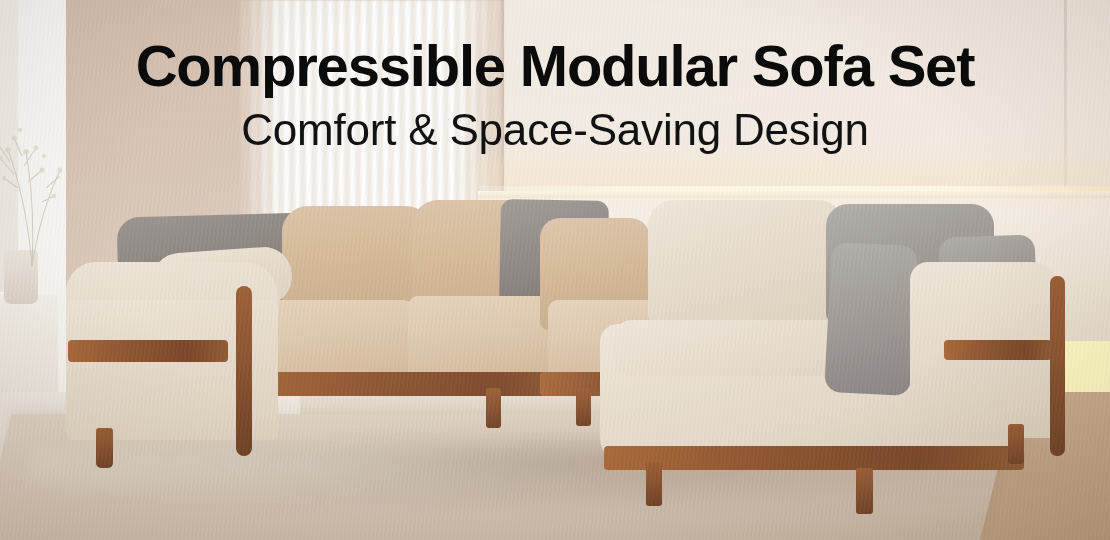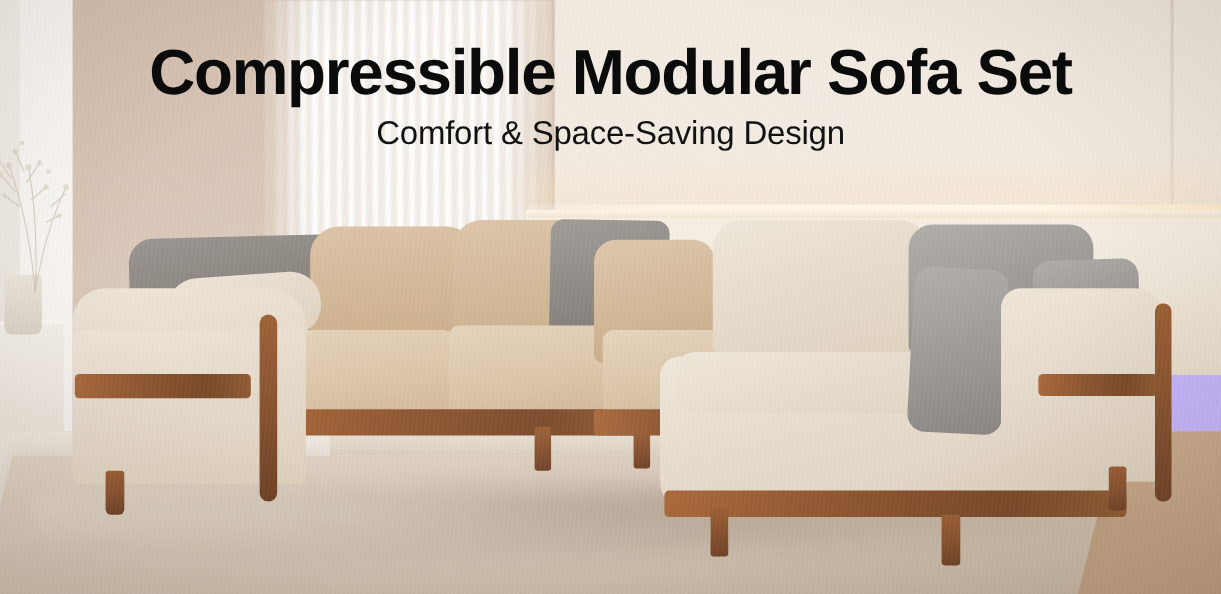--- a/index.html
+++ b/index.html
@@ -3,21 +3,21 @@
 <meta charset="utf-8">
 <style>
   * { margin:0; padding:0; box-sizing:border-box; }
   html,body { background:#1a1a1a; }
   body { font-family:"Liberation Sans", sans-serif; }
 
   .banner{
     position:relative;
     width:1110px; height:540px;
     overflow:hidden;
-    background:#c4b5fd;
+    background:#fef9c3;
   }
 
   
   .scene{ position:absolute; inset:0; overflow:hidden; }
 
   
   .wall-right{
     position:absolute; left:0; top:0; width:1110px; height:340px;
     background:linear-gradient(180deg,#f2ebe2 0%,#f3ebe1 45%,#efe6da 70%,#ece1d4 100%);
   }
@@ -204,21 +204,21 @@
   .title{
     position:absolute; left:0; top:36px; width:1110px;
     text-align:center;
     font-size:58px; font-weight:700; letter-spacing:-1.2px;
     color:#0b0b0b; line-height:1.05;
     font-family:"Liberation Sans", sans-serif;
   }
   .subtitle{
     position:absolute; left:0; top:105px; width:1110px;
     text-align:center;
-    font-size:30px; font-weight:400; letter-spacing:-.2px;
+    font-size:44px; font-weight:400; letter-spacing:-.2px;
     color:#121212; line-height:1.15;
     font-family:"Liberation Sans", sans-serif;
   }
   .tagline{
     position:absolute; left:100px; top:486px;
     font-size:30px; font-weight:400; letter-spacing:-.2px;
     color:#0f0f0f; white-space:nowrap;
     font-family:"Liberation Sans", sans-serif;
   }
   .tagline .sep{ padding:0 11px; color:#222; }

